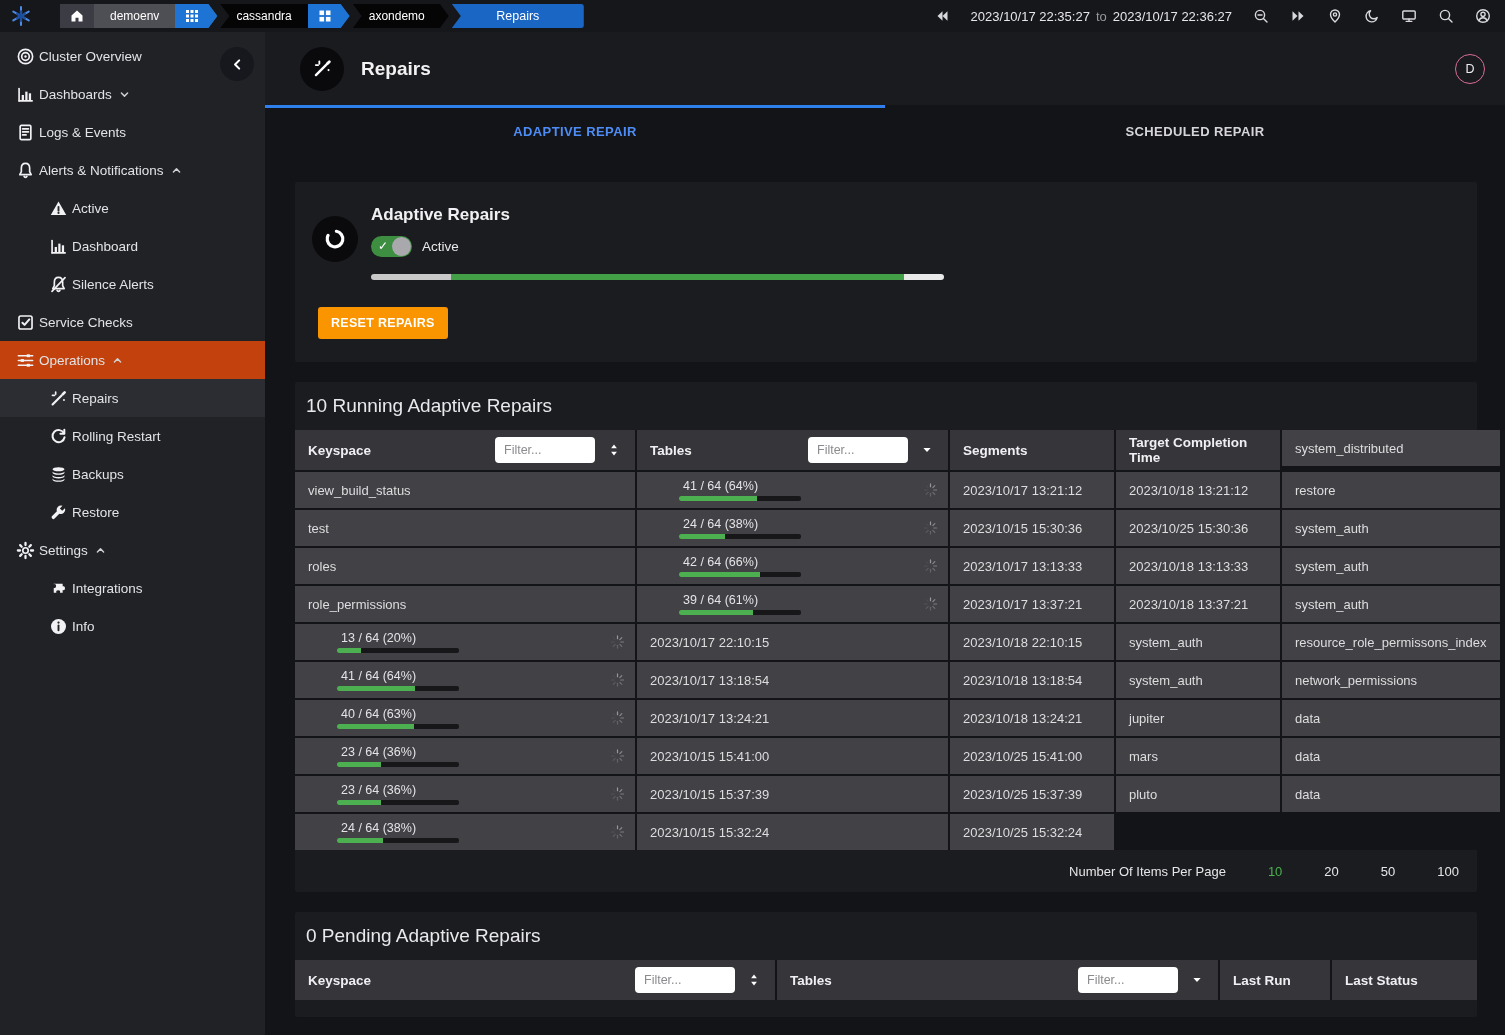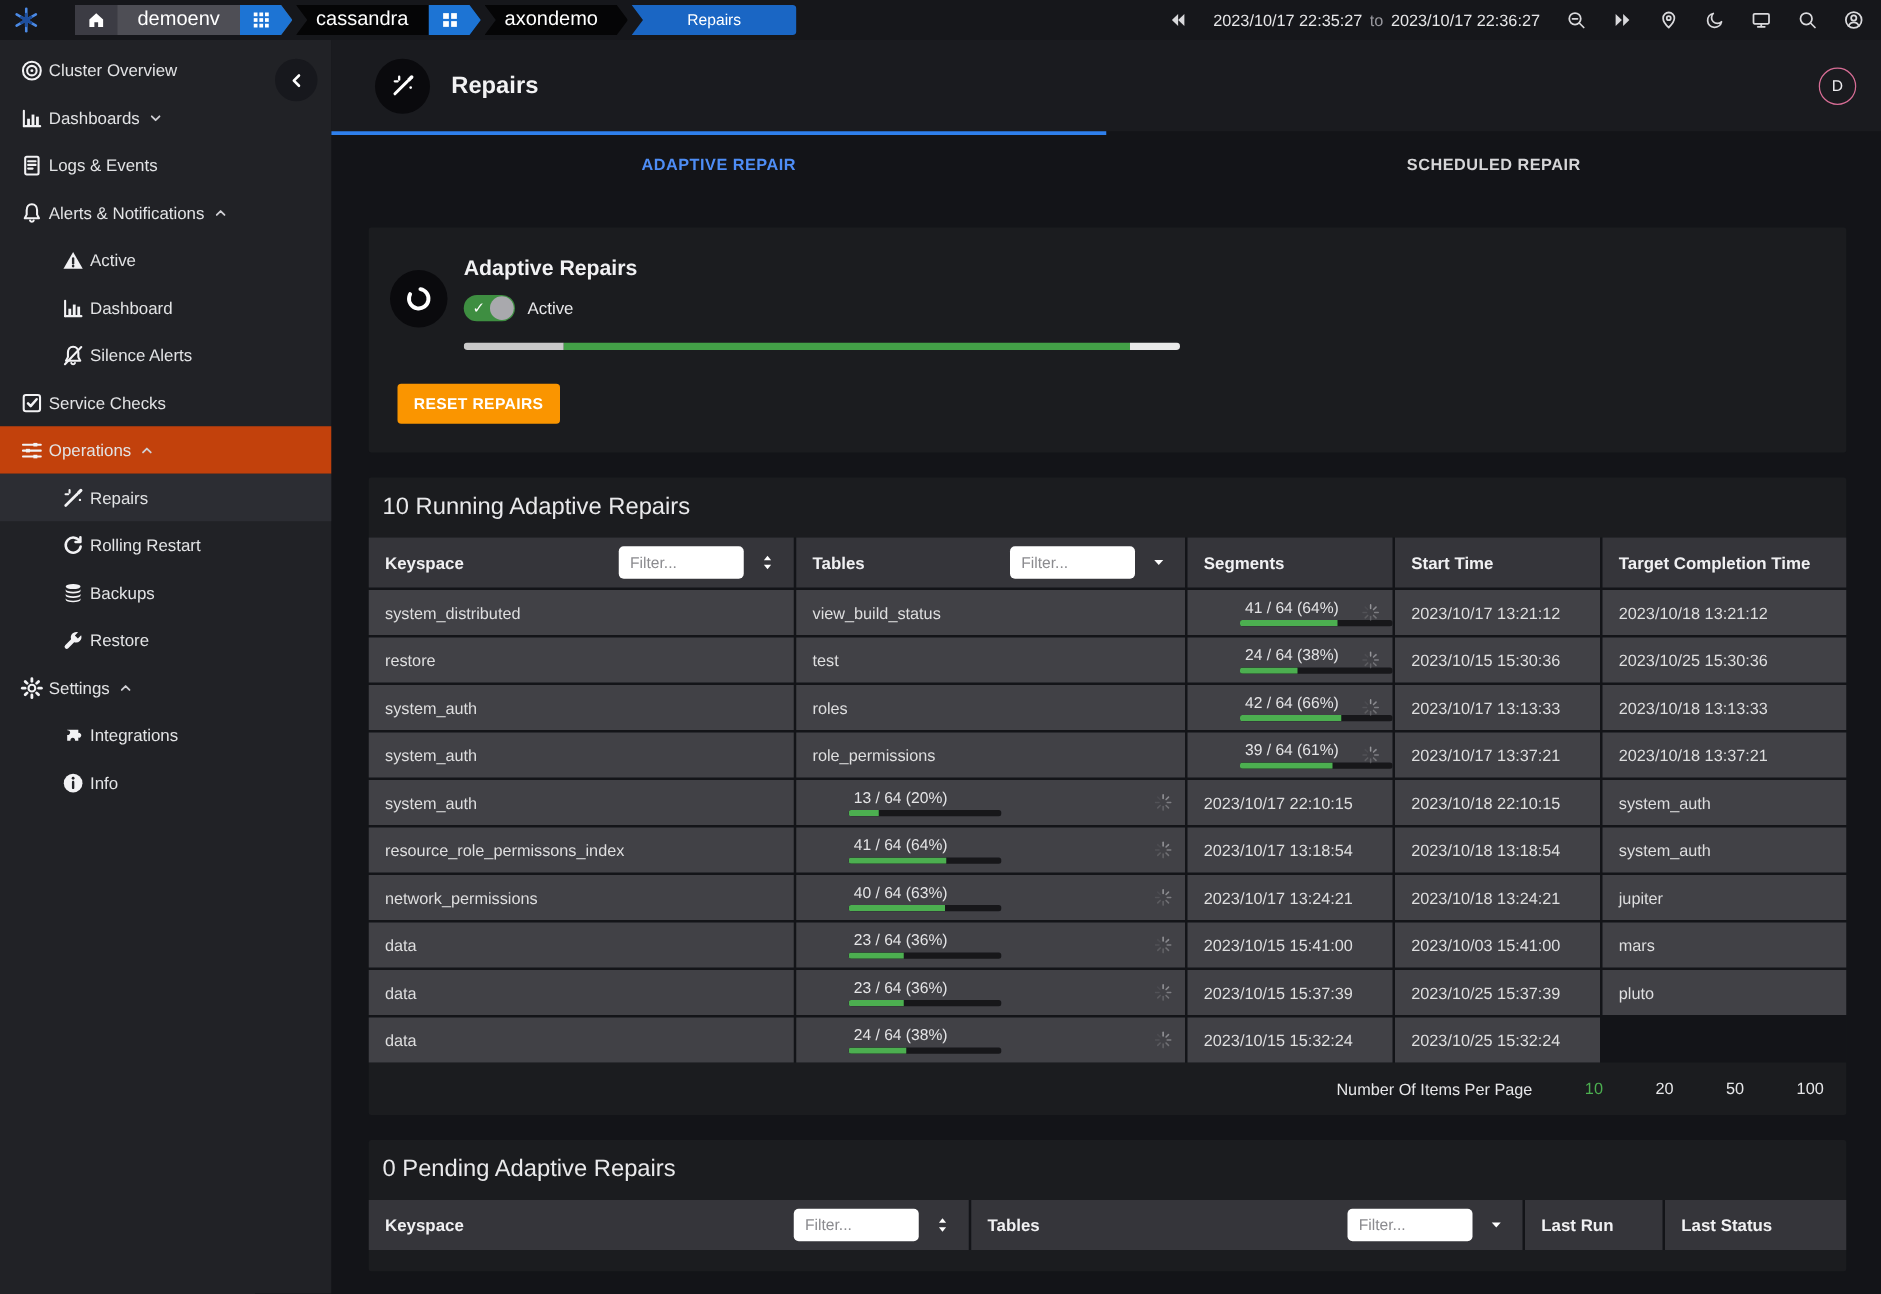--- a/index.html
+++ b/index.html
@@ -7,21 +7,21 @@
 
   
   .topbar { height:32px; background:#16171b; display:flex; align-items:center; padding:0 14px 0 8px; }
   .logo { width:26px; height:26px; display:flex; align-items:center; justify-content:center; margin-right:26px; }
   .logo svg { width:22px; height:22px; }
   .bc { display:flex; align-items:center; height:24px; }
   .bc-group { display:flex; align-items:stretch; height:24px; margin-right:3px; }
   .bc-g1 { background:#4e4e55; clip-path:polygon(0 0, calc(100% - 9px) 0, 100% 50%, calc(100% - 9px) 100%, 0 100%); border-radius:3px 0 0 3px; }
   .bc-dark { background:#050506; clip-path:polygon(0 0, calc(100% - 9px) 0, 100% 50%, calc(100% - 9px) 100%, 0 100%, 9px 50%); }
   .bc-home { width:34px; display:flex; align-items:center; justify-content:center; background:#3c3c44; color:#fff; }
-  .bc-label { display:flex; align-items:center; padding:0 16px; color:#fff; font-size:16px; }
+  .bc-label { display:flex; align-items:center; padding:0 16px; color:#fff; font-size:12px; }
   .bc-gridbtn { width:42px; padding-right:8px; display:flex; align-items:center; justify-content:center; background:#1d74d4; color:#fff; }
   .bc-page { background:#1a66c4; clip-path:polygon(0 0, 100% 0, 100% 100%, 0 100%, 9px 50%); color:#fff; font-size:12.5px; display:flex; align-items:center; justify-content:center; width:132px; height:24px; border-radius:0 3px 3px 0; }
   .tb-right { margin-left:auto; display:flex; align-items:center; gap:21px; color:#d9d9dc; }
   .time-range { display:flex; gap:6px; font-size:13px; color:#e6e6e8; cursor:pointer; }
   .time-sep { color:#97979d; }
   .icn { display:inline-flex; align-items:center; justify-content:center; width:16px; height:16px; color:inherit; }
   .icn svg { width:100%; height:100%; }
 
   
   .shell { display:flex; height:1003px; }
@@ -507,23 +507,20 @@
             <span class="icn h-icn">
                 <svg viewBox="0 0 16 16" fill="none" stroke="currentColor" stroke-width="1.4" stroke-linecap="round" stroke-linejoin="round">
                   <path d="M4.4 6 L8 10 L11.6 6 Z" fill="currentColor" stroke="none"></path>
                 </svg>
               </span>
           </div>
           <div class="hcell">
               <span>Segments</span>
             </div>
           <div class="hcell">
-              <span>Start Time</span>
-            </div>
-          <div class="hcell">
               <span>Target Completion Time</span>
             </div>
 
         <div class="cell">system_distributed</div>
             <div class="cell">view_build_status</div>
             <div class="cell cell-seg">
               <span class="seg-text">41 / 64 (64%)</span>
               <span class="seg-track">
                 <span class="seg-fill" style="width:64%;display:block;"></span>
               </span>
@@ -703,21 +700,21 @@
                     <line x1="12.6" y1="12.6" x2="10.5" y2="10.5" opacity=".55"></line>
                     <line x1="8" y1="14.5" x2="8" y2="11.5" opacity=".4"></line>
                     <line x1="3.4" y1="12.6" x2="5.5" y2="10.5" opacity=".3"></line>
                     <line x1="1.5" y1="8" x2="4.5" y2="8" opacity=".2"></line>
                     <line x1="3.4" y1="3.4" x2="5.5" y2="5.5" opacity=".12"></line>
                   </g>
                 </svg>
               </span>
             </div>
             <div class="cell">2023/10/15 15:41:00</div>
-            <div class="cell">2023/10/03 15:41:00</div>
+            <div class="cell">2023/10/25 15:41:00</div>
             <div class="cell">mars</div>
             <div class="cell">data</div>
             <div class="cell cell-seg">
               <span class="seg-text">23 / 64 (36%)</span>
               <span class="seg-track">
                 <span class="seg-fill" style="width:36%;display:block;"></span>
               </span>
               <span class="icn spinner">
                 <svg viewBox="0 0 16 16" fill="none" stroke="currentColor" stroke-width="1.4" stroke-linecap="round" stroke-linejoin="round">
                   <g stroke="currentColor" stroke-width="1.3">

